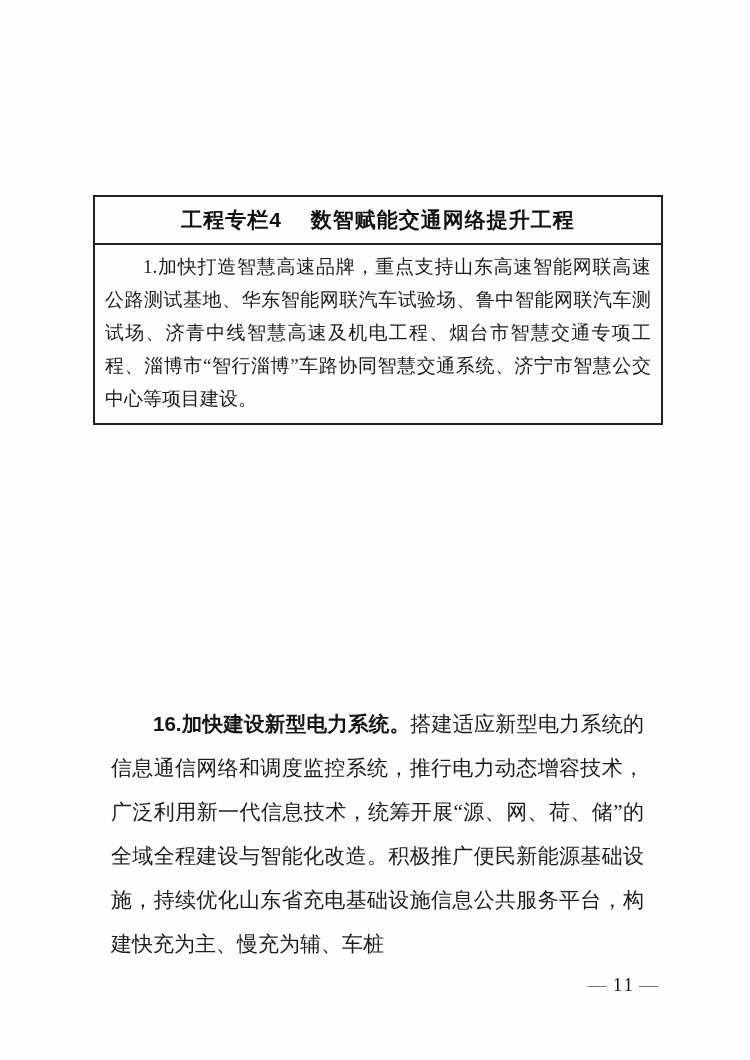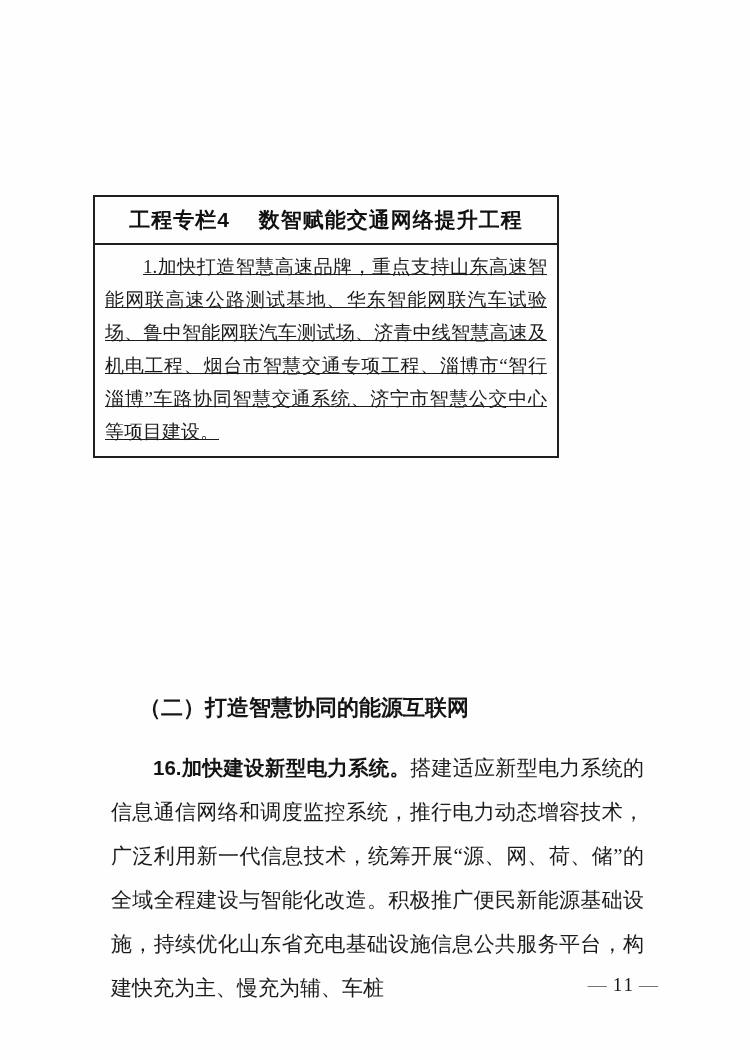--- a/index.html
+++ b/index.html
@@ -20,21 +20,21 @@
     position: absolute;
     inset: 0;
     background: #fefefe;
   }
 
   
   .spec-box {
     position: absolute;
     left: 93px;
     top: 195px;
-    width: 466px;
+    width: 570px;
     box-sizing: border-box;
     border: 2px solid #1f1f1f;
     background: #fefefe;
   }
   .spec-title {
     height: 46px;
     line-height: 46px;
     text-align: center;
     font-family: "Liberation Sans", "DejaVu Sans", sans-serif;
     font-weight: 700;
@@ -48,21 +48,20 @@
     padding: 5px 10px 8px 10px;
   }
   .spec-body p {
     margin: 0;
     font-size: 19px;
     line-height: 33px;
     text-align: justify;
     text-justify: inter-character;
     text-indent: 2em;
     color: #1c1c1c;
-    text-decoration: underline;
   }
 
   
   .main-text {
     position: absolute;
     left: 95px;
     top: 686px;
     width: 565px;
   }
   .sub-heading {
@@ -118,19 +117,18 @@
 <div class="page">
 
   <div class="spec-box">
     <div class="spec-title">工程专栏4　 数智赋能交通网络提升工程</div>
     <div class="spec-body">
       <p>1.加快打造智慧高速品牌，重点支持山东高速智能网联高速公路测试基地、华东智能网联汽车试验场、鲁中智能网联汽车测试场、济青中线智慧高速及机电工程、烟台市智慧交通专项工程、淄博市“智行淄博”车路协同智慧交通系统、济宁市智慧公交中心等项目建设。</p>
     </div>
   </div>
 
   <div class="main-text">
-    <h3 class="sub-heading">（二）打造智慧协同的能源互联网</h3>
     <p class="body-para"><span class="item-lead">16.加快建设新型电力系统。</span><span>搭建适应新型电力系统的信息通信网络和调度监控系统，推行电力动态增容技术，广泛利用新一代信息技术，统筹开展“源、网、荷、储”的全域全程建设与智能化改造。积极推广便民新能源基础设施，持续优化山东省充电基础设施信息公共服务平台，构建快充为主、慢充为辅、车桩</span></p>
   </div>
 
   <div class="page-number"><span class="dash">—</span><span class="num">11</span><span class="dash">—</span></div>
 
 </div>
 
 </body></html>

